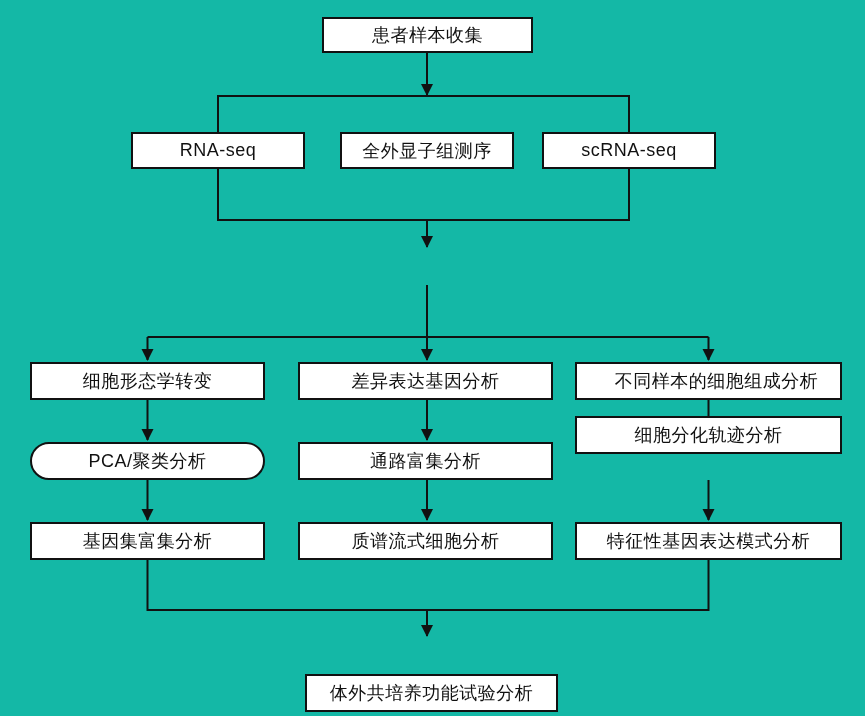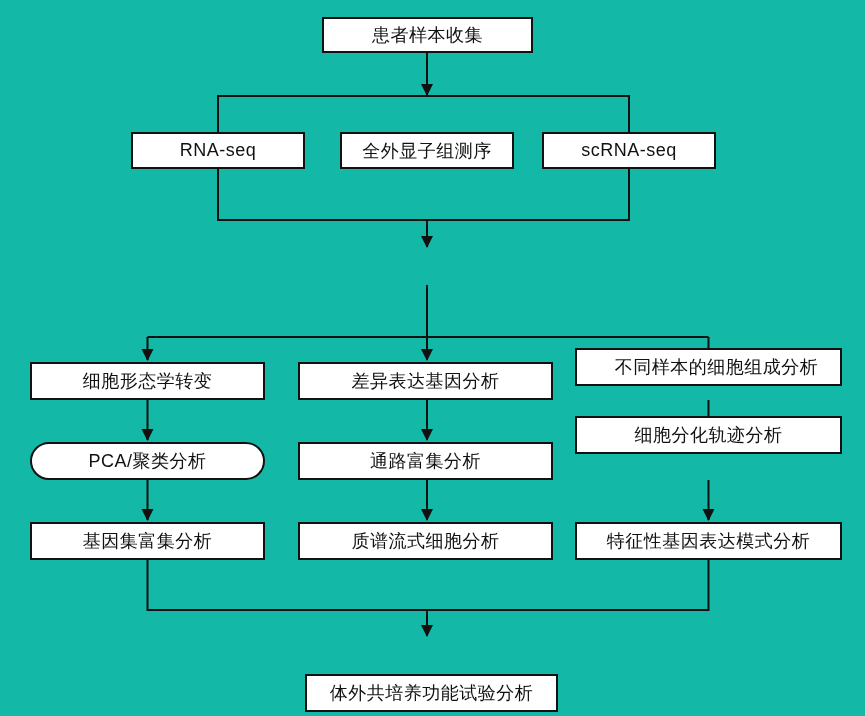--- a/index.html
+++ b/index.html
@@ -40,21 +40,21 @@
   .n-patient   { left: 322px; top: 17px;  width: 211px; height: 36px; }
   
   .n-rnaseq    { left: 131px; top: 132px; width: 174px; height: 37px; }
   .n-wes       { left: 340px; top: 132px; width: 174px; height: 37px; }
   .n-scrnaseq  { left: 542px; top: 132px; width: 174px; height: 37px; }
   
   .n-public    { left: 315px; top: 249px; width: 218px; height: 36px; }
   
   .n-morph     { left: 30px;  top: 362px; width: 235px; height: 38px; }
   .n-deg       { left: 298px; top: 362px; width: 255px; height: 38px; }
-  .n-compos    { left: 575px; top: 348px; width: 267px; height: 38px; padding-left: 16px; }
+  .n-compos    { left: 575px; top: 362px; width: 267px; height: 38px; padding-left: 16px; }
   .n-pca       { left: 30px;  top: 442px; width: 235px; height: 38px; border-radius: 19px; }
   .n-pathway   { left: 298px; top: 442px; width: 255px; height: 38px; }
   .n-traject   { left: 575px; top: 416px; width: 267px; height: 38px; }
   .n-gsea      { left: 30px;  top: 522px; width: 235px; height: 38px; }
   .n-cytof     { left: 298px; top: 522px; width: 255px; height: 38px; }
   .n-signature { left: 575px; top: 522px; width: 267px; height: 38px; }
   
   .n-coculture { left: 305px; top: 674px; width: 253px; height: 38px; }
 </style>
 </head>

